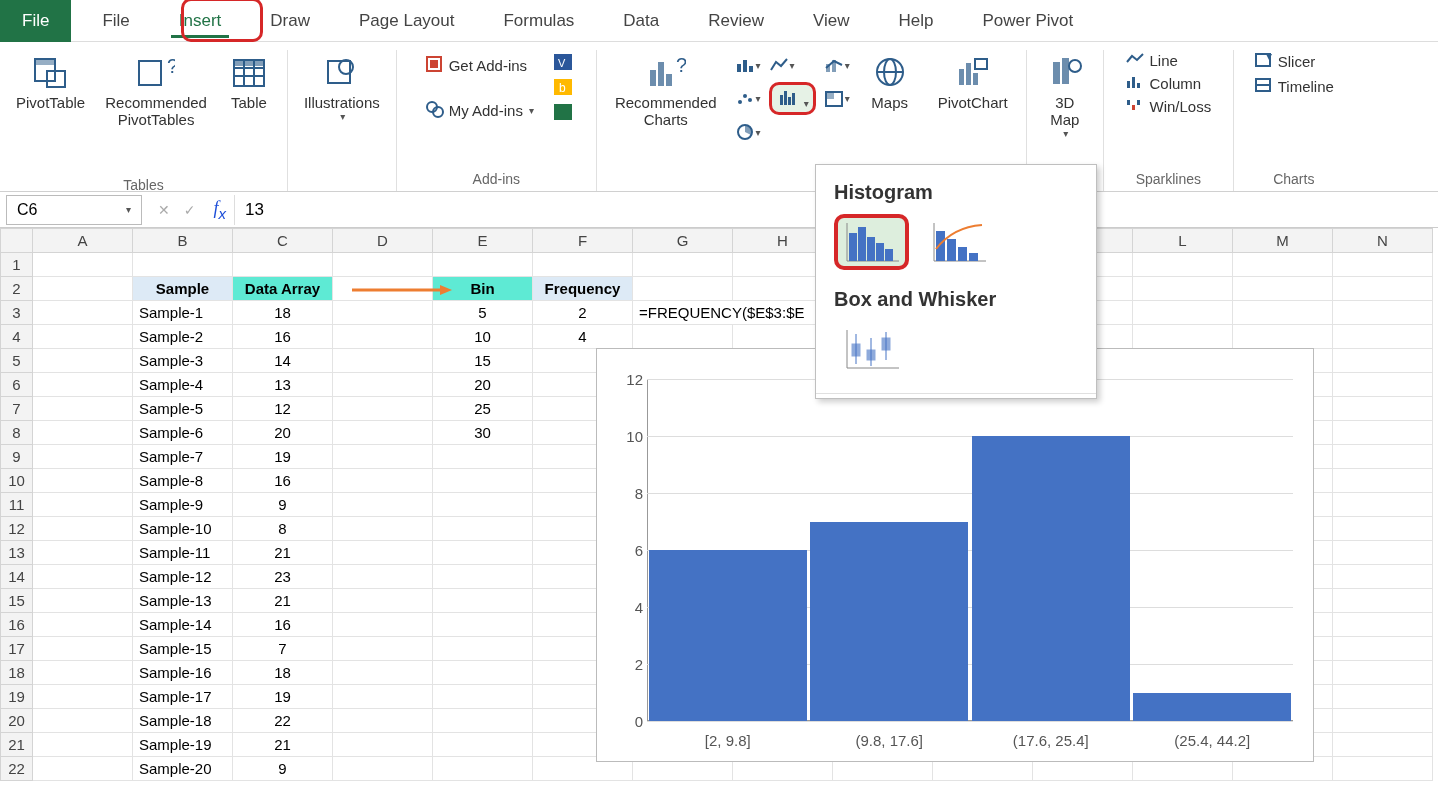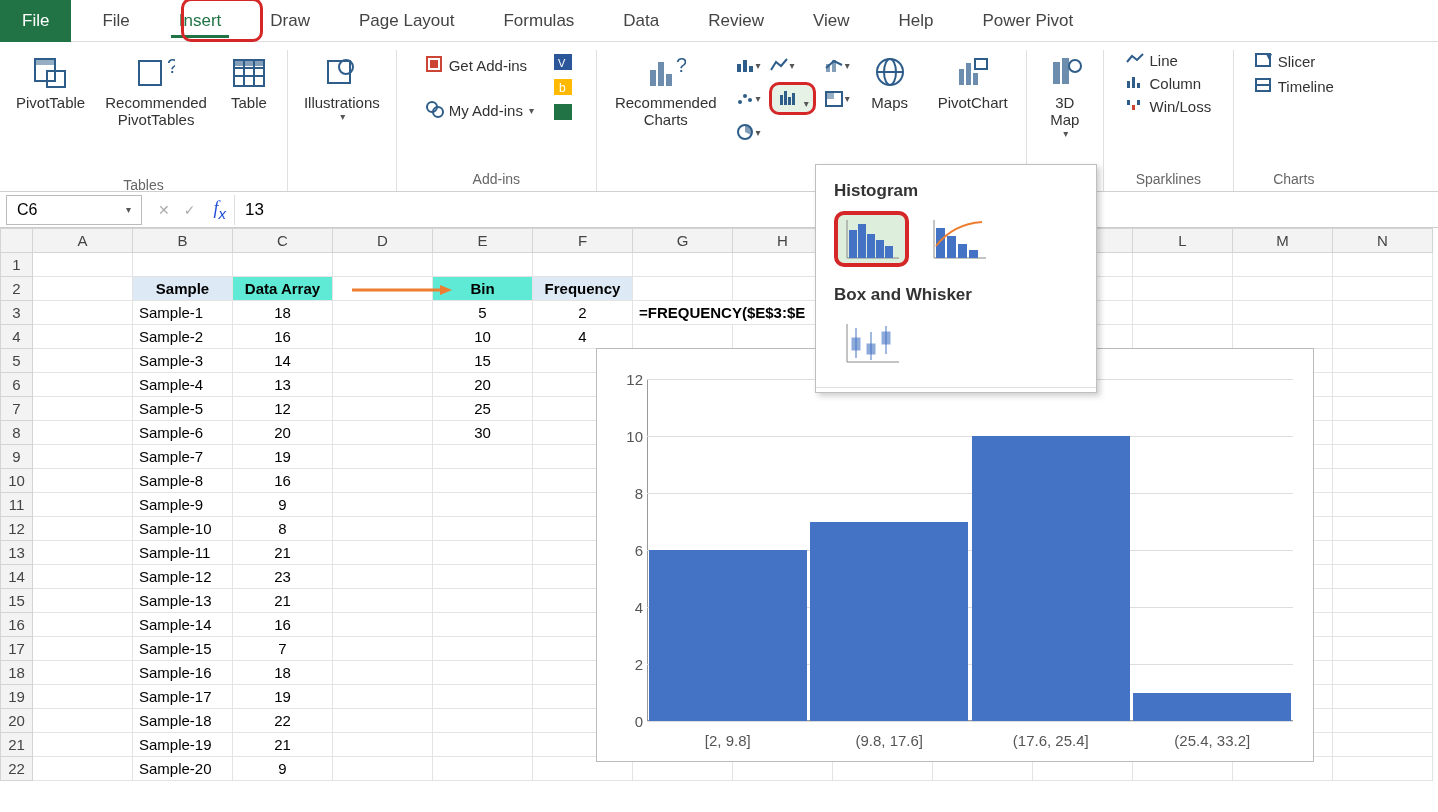--- a/index.html
+++ b/index.html
@@ -23,21 +23,21 @@
 .small-btn-row { display: flex; align-items: center; gap: 4px; padding: 2px 6px; cursor: pointer; font-size: 15px; color: #333; }
 .chevron { font-size: 10px; color: #555; margin-left: 2px; }
 
 
 .chart-icon { width: 26px; height: 22px; display: inline-flex; align-items: center; justify-content: center; }
 .chart-icon svg { width: 22px; height: 18px; }
 .chart-btn-highlight { border: 3px solid #d62728; border-radius: 10px; padding: 2px 4px; background: #e6f2e6; }
 
 
 .dropdown { position: absolute; left: 815px; top: 122px; width: 282px; background: #fff; border: 1px solid #bfbfbf; box-shadow: 3px 3px 6px rgba(0,0,0,.2); z-index: 50; padding: 10px 0 0 0; }
-.dropdown-section-title { font-size: 17px; font-weight: 600; color: #333; padding: 6px 18px 8px; }
+.dropdown-section-title { font-size: 20px; font-weight: 600; color: #333; padding: 6px 18px 8px; }
 .dropdown-thumbs { display: flex; gap: 12px; padding: 2px 18px 12px; }
 .thumb { width: 75px; height: 56px; display: flex; align-items: center; justify-content: center; }
 .thumb.highlighted { border: 4px solid #d62728; border-radius: 10px; background: #ddeedd; }
 .dropdown-divider { height: 1px; background: #e0e0e0; margin: 4px 0; }
 .dropdown-more { display: flex; align-items: center; gap: 10px; padding: 10px 18px 14px; font-size: 16px; cursor: pointer; }
 .dropdown-more .u { text-decoration: underline; }
 
 
 .formula-bar { display: flex; align-items: center; height: 36px; border-bottom: 1px solid #ccc; }
 .name-box { width: 136px; height: 30px; border: 1px solid #bbb; margin: 0 6px; display: flex; align-items: center; padding: 0 10px; font-size: 16px; justify-content: space-between; }
@@ -481,21 +481,21 @@
       </tbody>
       <tbody>
         <tr>
           <th class="row-h">3</th>
           <td></td>
           <td class="l">Sample-1</td>
           <td class="c">18</td>
           <td></td>
           <td class="c">5</td>
           <td class="c">2</td>
-          <td class="l" colspan="2" style="font-weight:700;">=FREQUENCY($E$3:$E</td>
+          <td class="l" colspan="2" style="font-weight:400;">=FREQUENCY($E$3:$E</td>
           <td></td>
           <td></td>
           <td></td>
           <td></td>
           <td></td>
           <td></td>
         </tr>
       </tbody>
       <tbody>
         <tr>
@@ -885,17 +885,17 @@
         <div class="y-tick" style="top:57px;">10</div>
         <div class="hline" style="top:0px;"></div>
         <div class="y-tick" style="top:0px;">12</div>
         <div class="bar" style="left:1.6149999999999949px;width:158.27px;height:171px;"></div>
         <div class="x-label" style="left:80.75px;width:161.5px;">[2, 9.8]</div>
         <div class="bar" style="left:163.115px;width:158.27px;height:199.5px;"></div>
         <div class="x-label" style="left:242.25px;width:161.5px;">(9.8, 17.6]</div>
         <div class="bar" style="left:324.615px;width:158.27px;height:285px;"></div>
         <div class="x-label" style="left:403.75px;width:161.5px;">(17.6, 25.4]</div>
         <div class="bar" style="left:486.115px;width:158.27px;height:28.5px;"></div>
-        <div class="x-label" style="left:565.25px;width:161.5px;">(25.4, 33.2]</div>
+        <div class="x-label" style="left:565.25px;width:161.5px;">(25.4, 44.2]</div>
       </div>
 </div>
 
 </div>
 
 </body></html>

